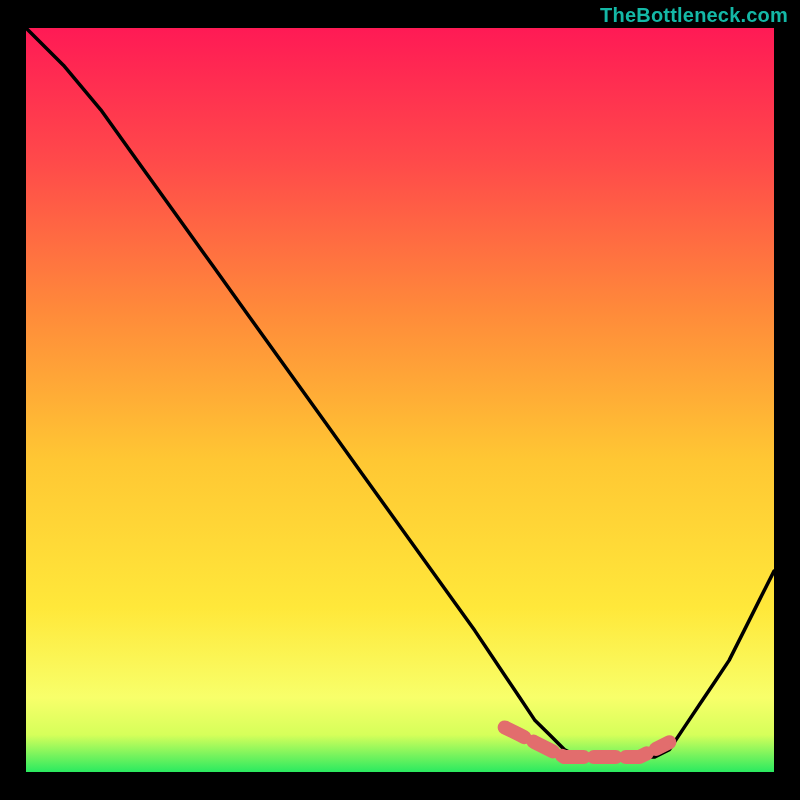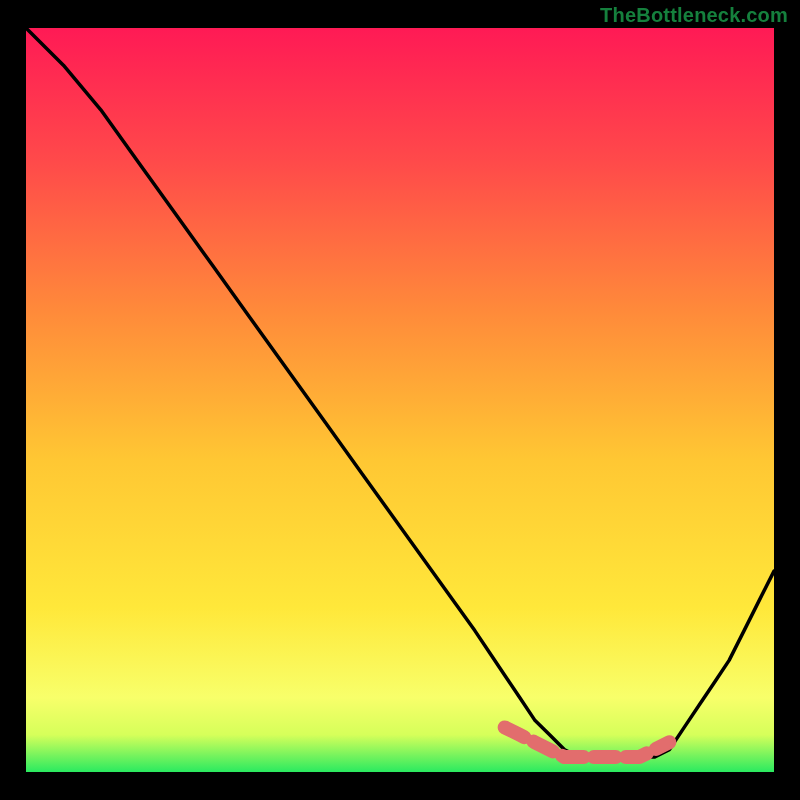--- a/index.html
+++ b/index.html
@@ -16,21 +16,21 @@
     height: 800px;
     background: #000;
   }
   .attribution {
     position: absolute;
     top: 4px;
     right: 12px;
     font-family: Arial, Helvetica, sans-serif;
     font-size: 20px;
     font-weight: bold;
-    color: #15803d;
+    color: #14b8a6;
     letter-spacing: 0.2px;
     z-index: 10;
   }
   svg {
     display: block;
   }
 </style>
 </head>
 <body>
 

